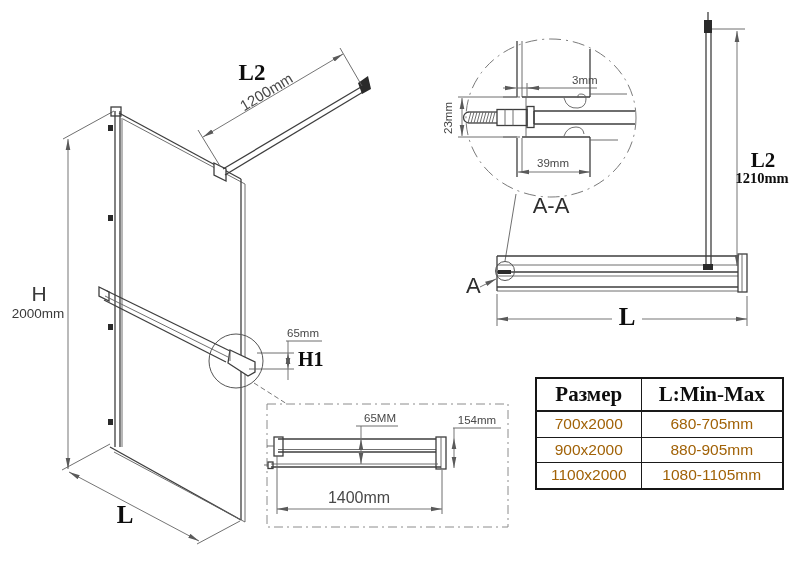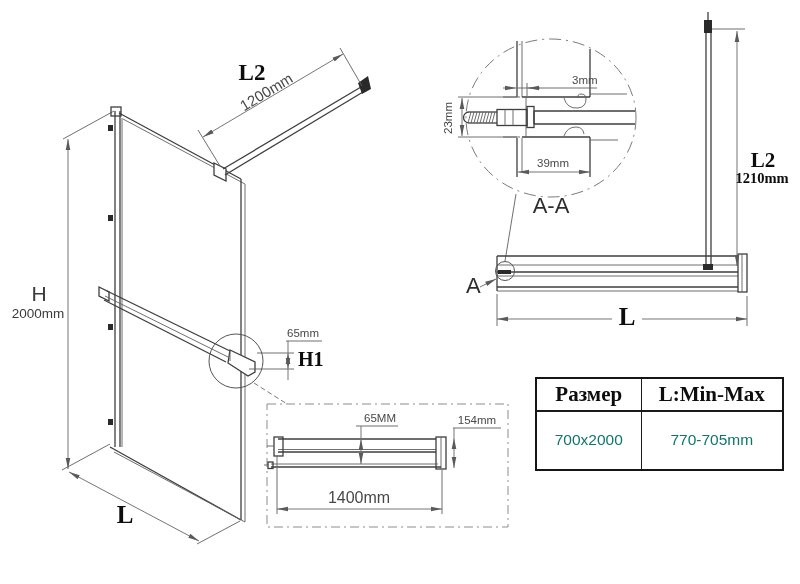--- a/index.html
+++ b/index.html
@@ -22,22 +22,22 @@
   .midtxt{font-size:15px;}
   .big{font-size:21px;fill:#3a3a3a;}
   .subbig{font-size:13.5px;fill:#3a3a3a;}
   .sec{font-size:22px;fill:#2e2e2e;}
   .blbl{font-family:"Liberation Serif",serif;font-weight:bold;fill:#0d0d0d;}
   
   .size-table{position:absolute;left:535px;top:377px;width:247px;border-collapse:collapse;
               table-layout:fixed;background:#fff;}
   .size-table th{font-family:"Liberation Serif",serif;font-weight:bold;font-size:21px;color:#0d0d0d;
                  height:31px;border:1.6px solid #1a1a1a;border-bottom:2.6px solid #1a1a1a;text-align:center;padding:0;}
-  .size-table td{font-family:"Liberation Sans",sans-serif;font-size:15.5px;color:#0f766e;
-                 height:24.6px;border:1.3px solid #1a1a1a;text-align:center;padding:16px;margin-top:38px;}
+  .size-table td{font-family:"Liberation Sans",sans-serif;font-size:15.5px;color:#a16207;
+                 height:24.6px;border:1.3px solid #1a1a1a;text-align:center;padding:0;margin-top:38px;}
   .size-table{border:2px solid #151515;}
 </style>
 </head>
 <body>
 
 <div class="page">
 <svg width="800" height="584" viewBox="0 0 800 584">
   <defs>
     <marker id="arr" viewBox="0 0 11 6" refX="11" refY="3" markerWidth="11" markerHeight="6" markerUnits="userSpaceOnUse" orient="auto-start-reverse">
       <path d="M0,0.7 L11,3 L0,5.3 Z" fill="#5a5a5a"></path>
@@ -251,17 +251,25 @@
       </colgroup>
     <thead>
       <tr>
         <th>Размер</th>
         <th>L:Min-Max</th>
       </tr>
     </thead>
     <tbody>
       <tr>
         <td>700x2000</td>
-        <td>770-705mm</td>
+        <td>680-705mm</td>
+      </tr>
+      <tr>
+        <td>900x2000</td>
+        <td>880-905mm</td>
+      </tr>
+      <tr>
+        <td>1100x2000</td>
+        <td>1080-1105mm</td>
       </tr>
     </tbody>
   </table>
 </div>
 
 </body></html>

